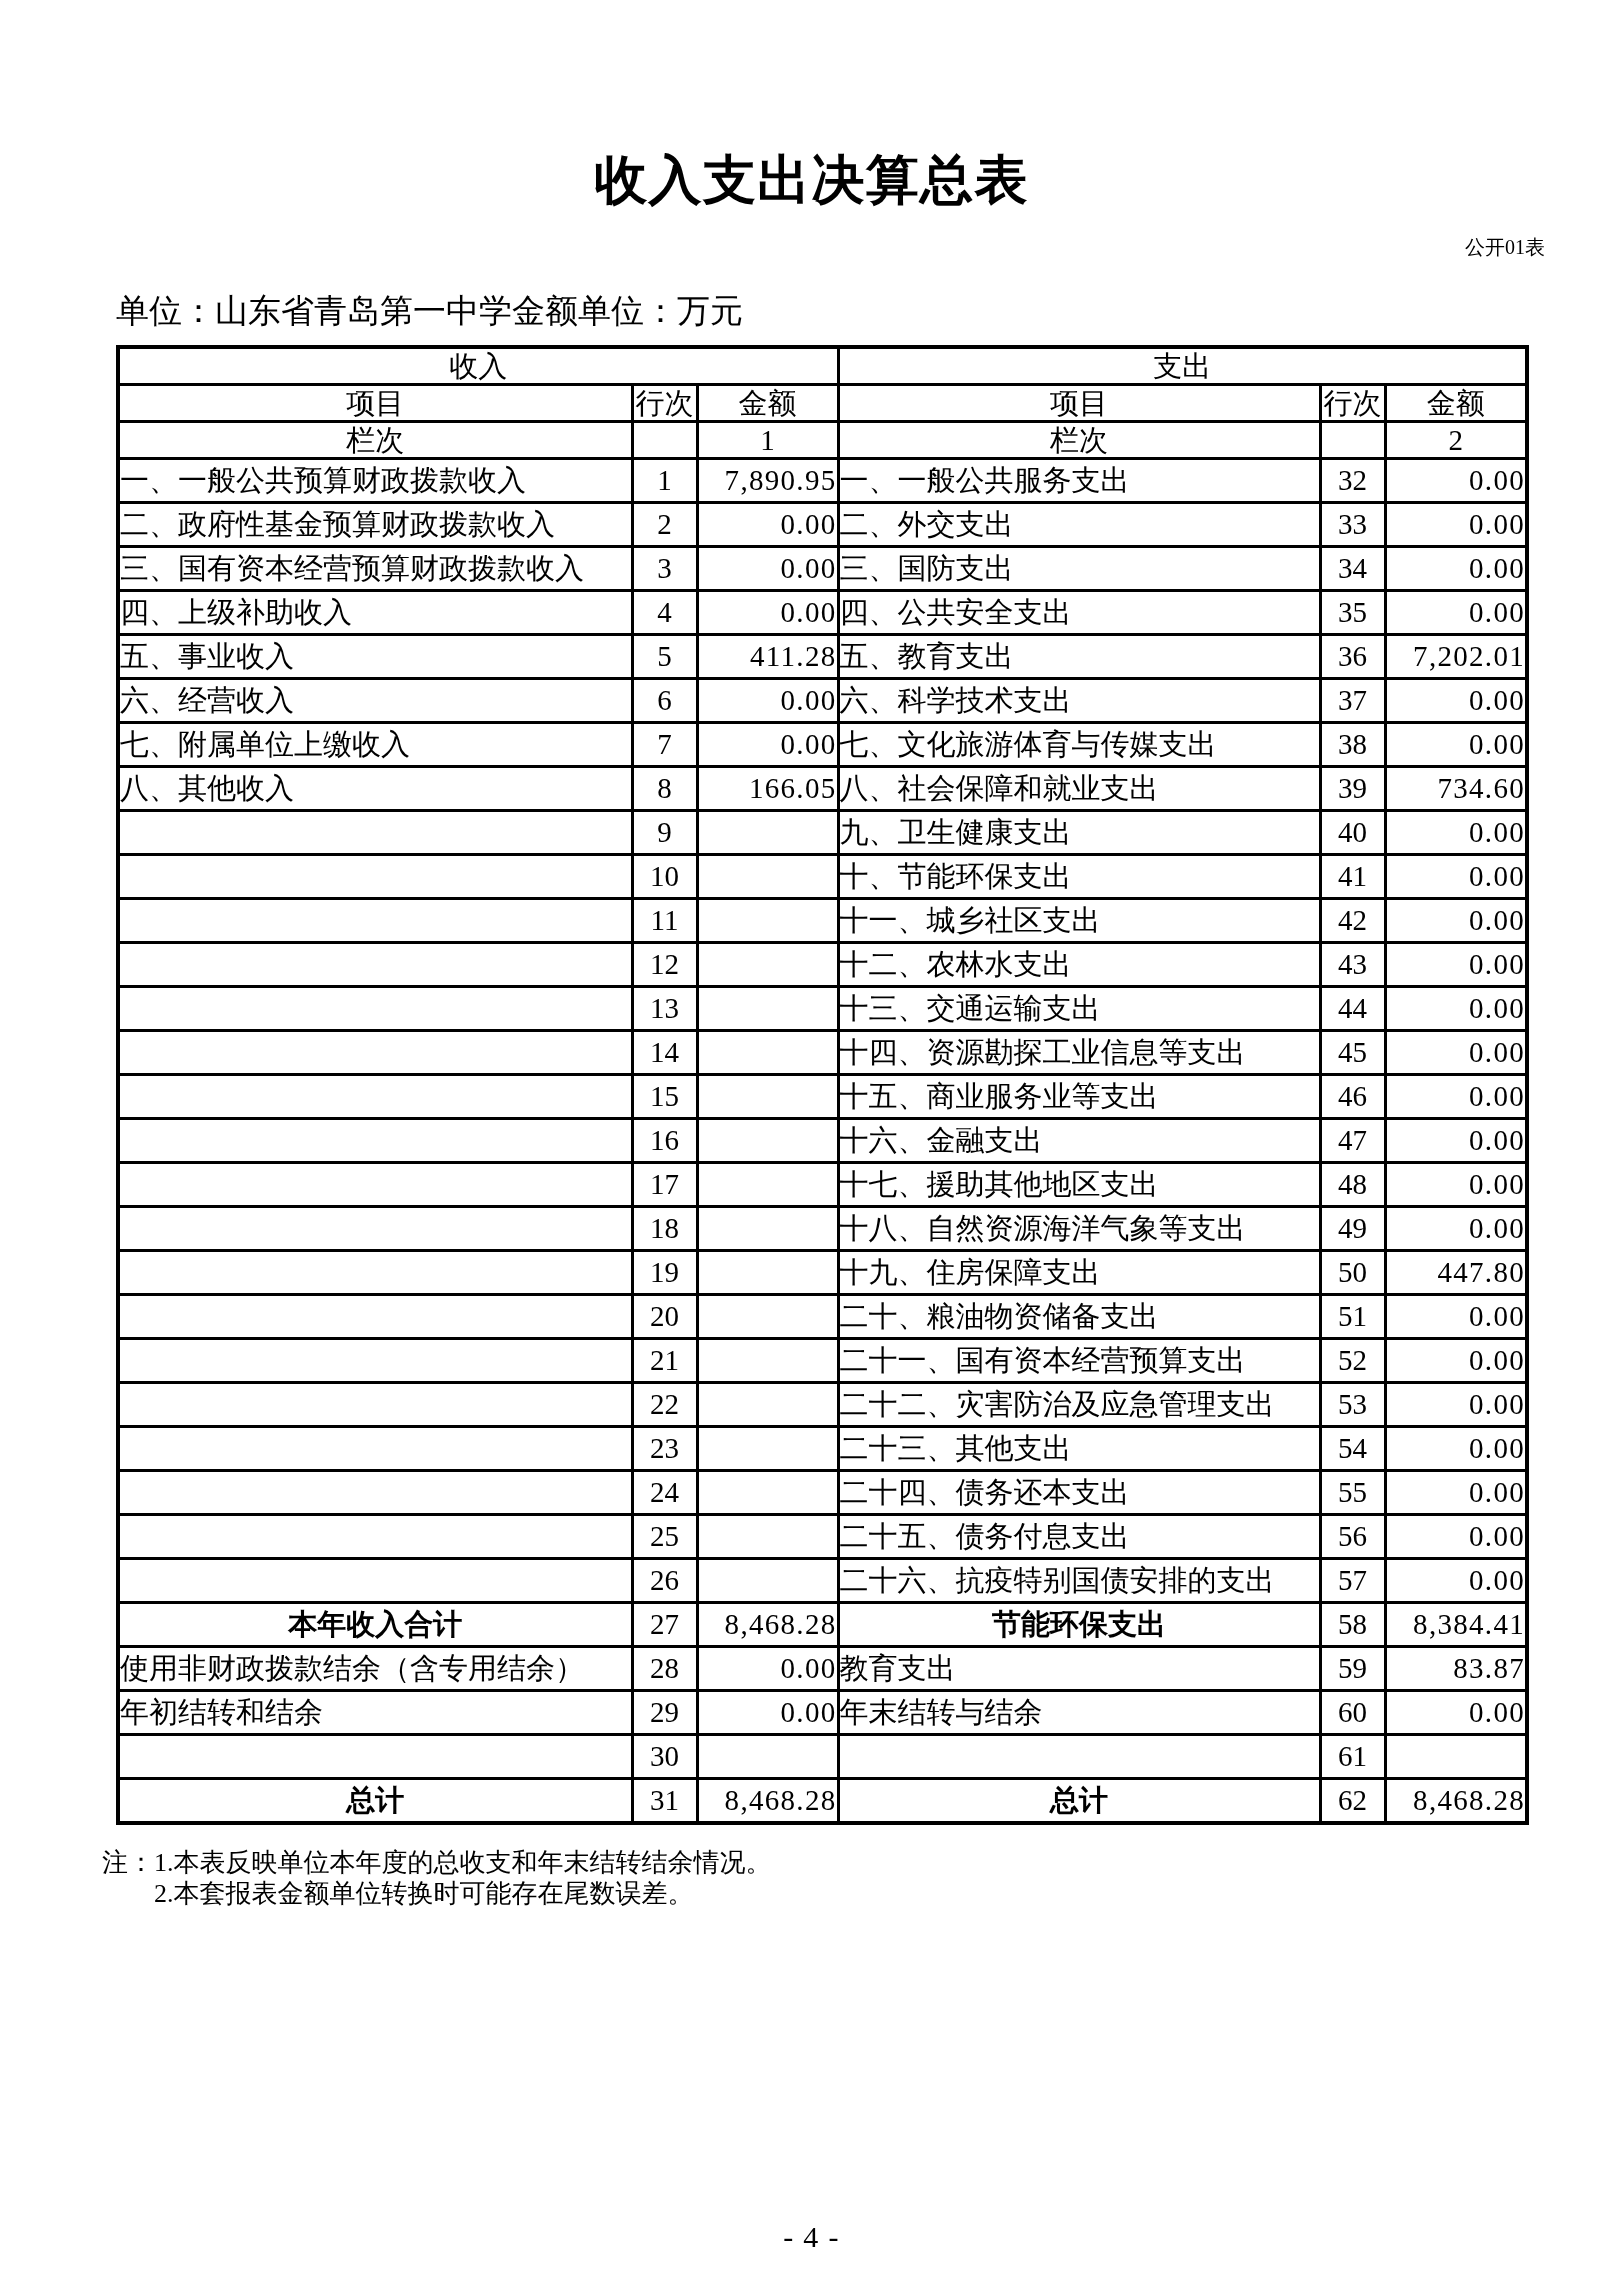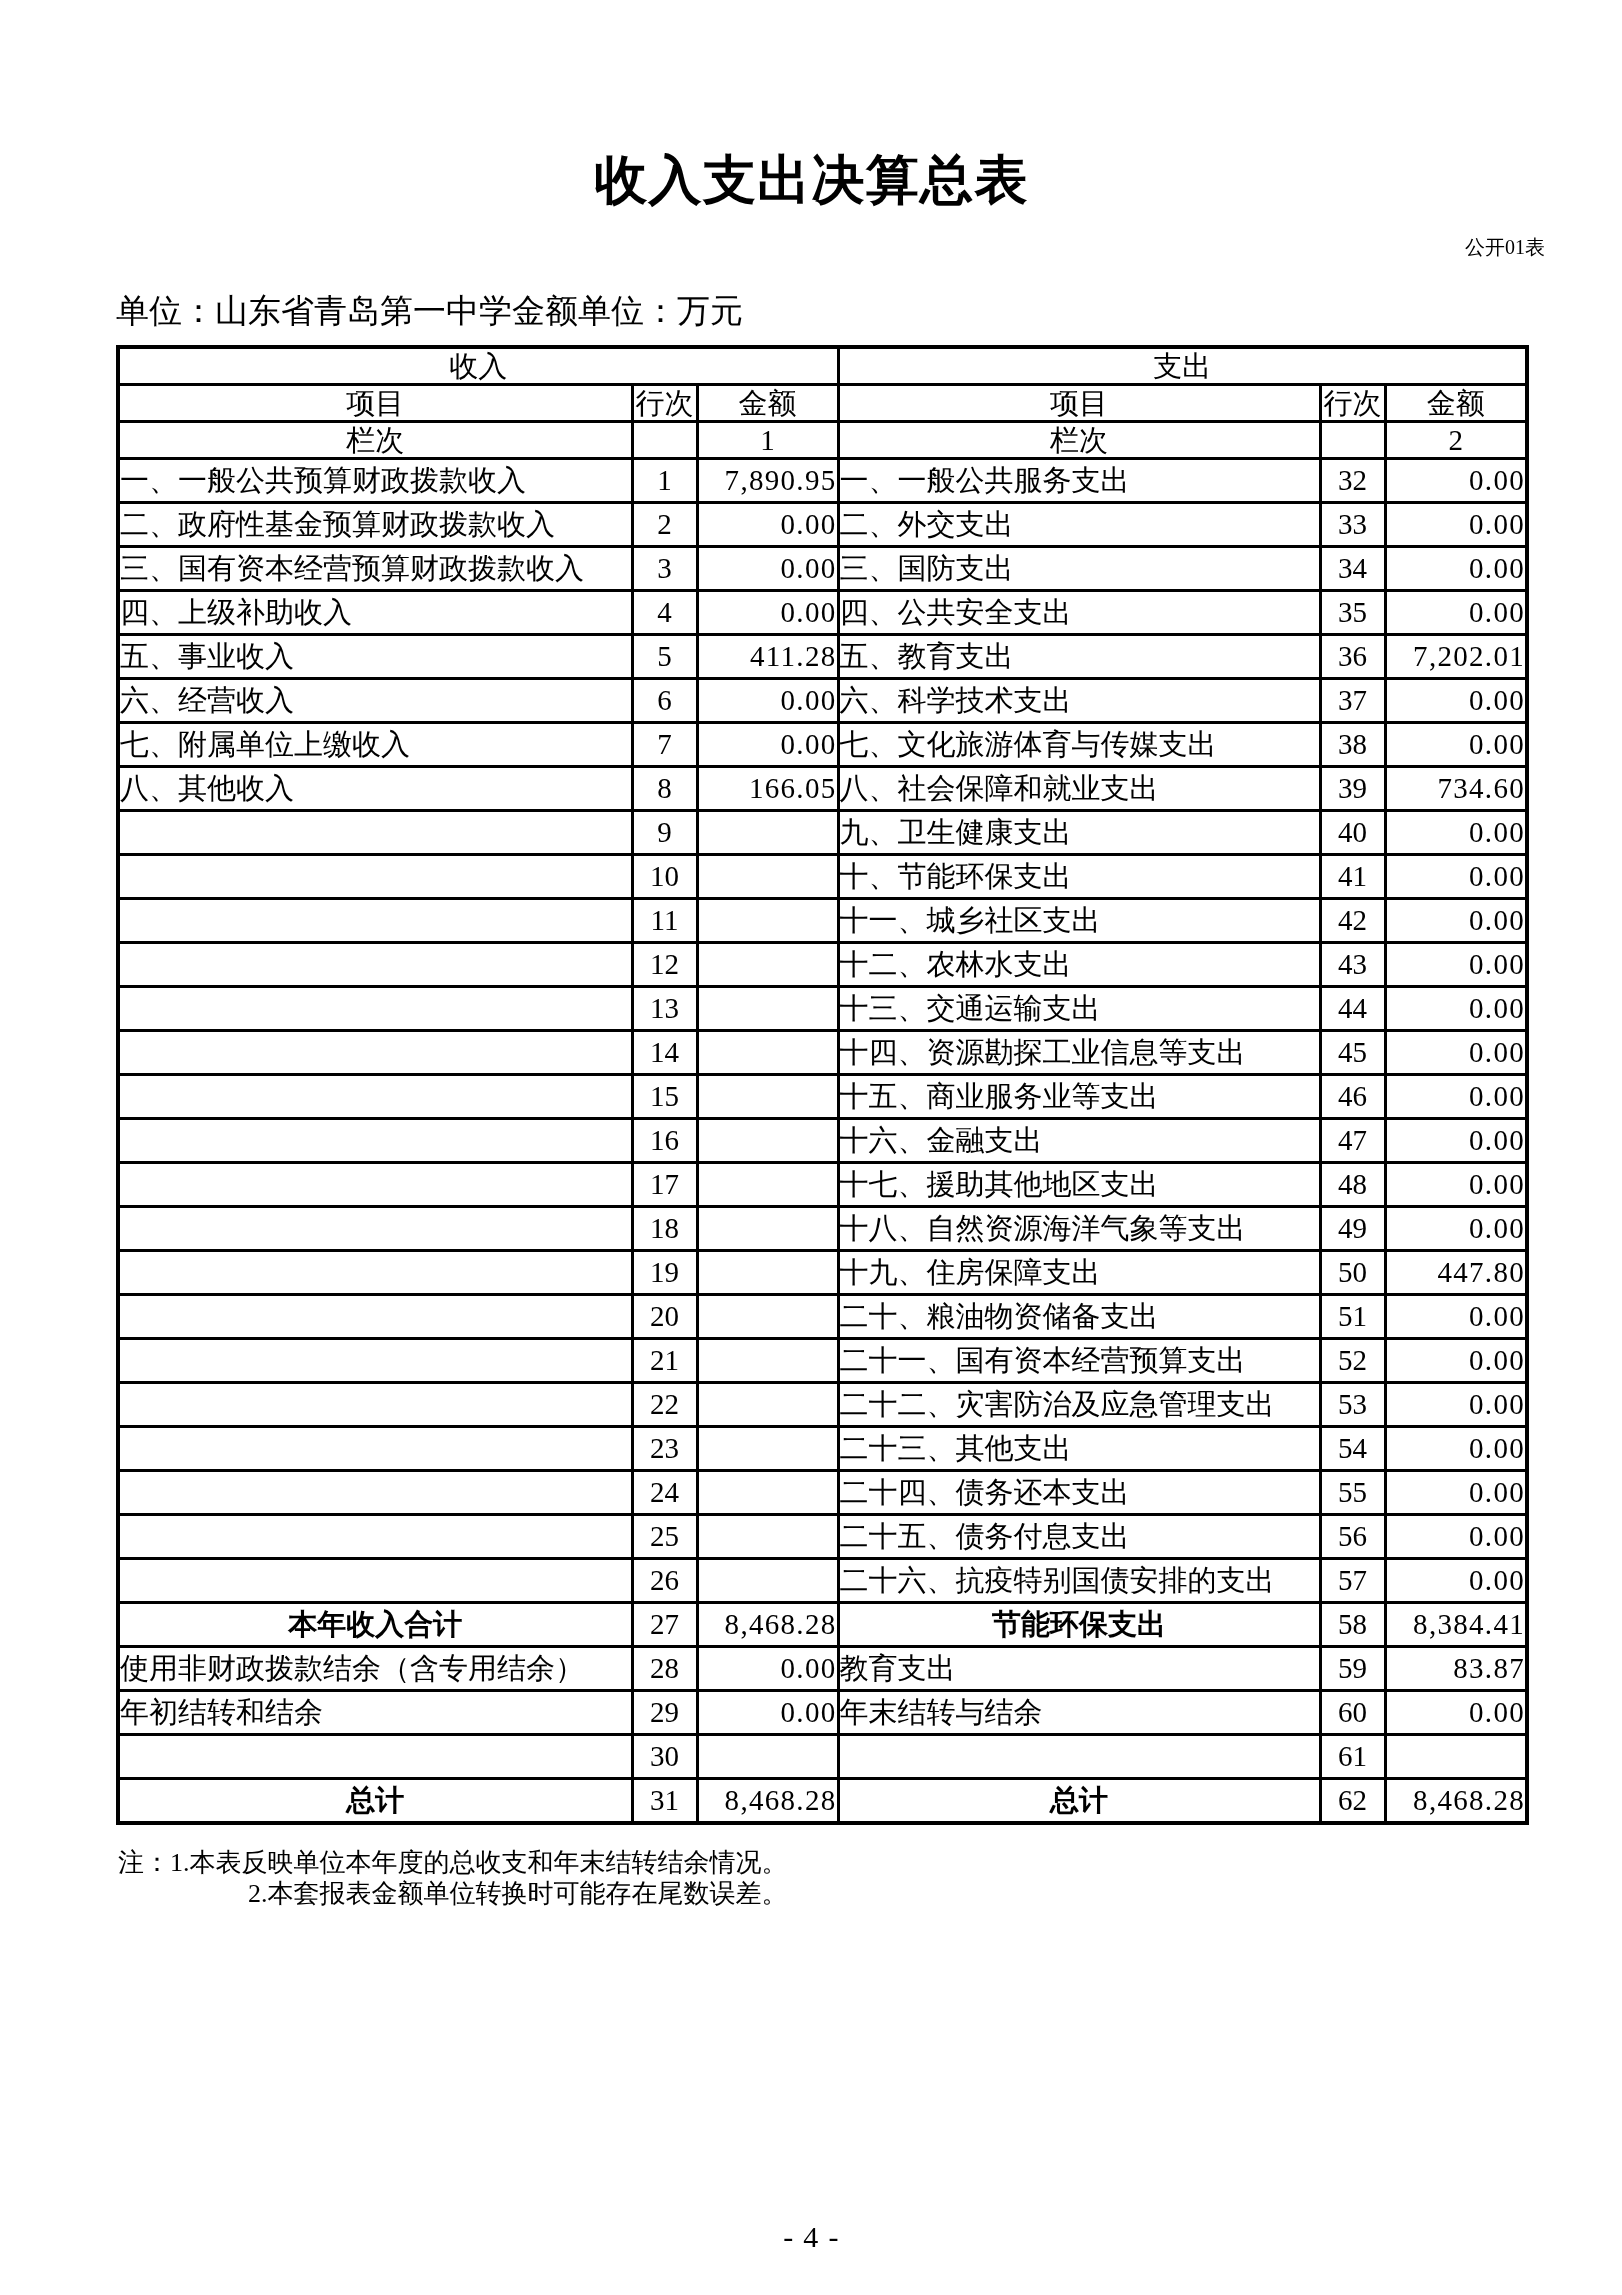--- a/index.html
+++ b/index.html
@@ -37,24 +37,24 @@
     vertical-align:middle;
   }
   tr.hdr td{height:34px;text-align:center;margin-top:14px;}
   tr.datarow td{height:41px;}
   td.item{text-align:left;padding-left:23.6px;}
   td.item.total{text-align:center;padding-left:0;font-weight:bold;}
   td.line{text-align:center;}
   td.amount{text-align:right;padding-right:9.2px;letter-spacing:1.3px;}
 
   .notes{
-    position:absolute;left:118px;top:1847px;
+    position:absolute;left:102px;top:1847px;
     font-size:26px;line-height:31px;white-space:nowrap;
   }
-  .notes .note-2{padding-left:52px;text-align:right;}
+  .notes .note-2{padding-left:52px;}
 
   .page-number{
     position:absolute;top:2220px;left:0;width:100%;
     text-align:center;font-size:30px;letter-spacing:1.3px;
   }
 </style>
 </head>
 <body>
 
 <div class="page">

